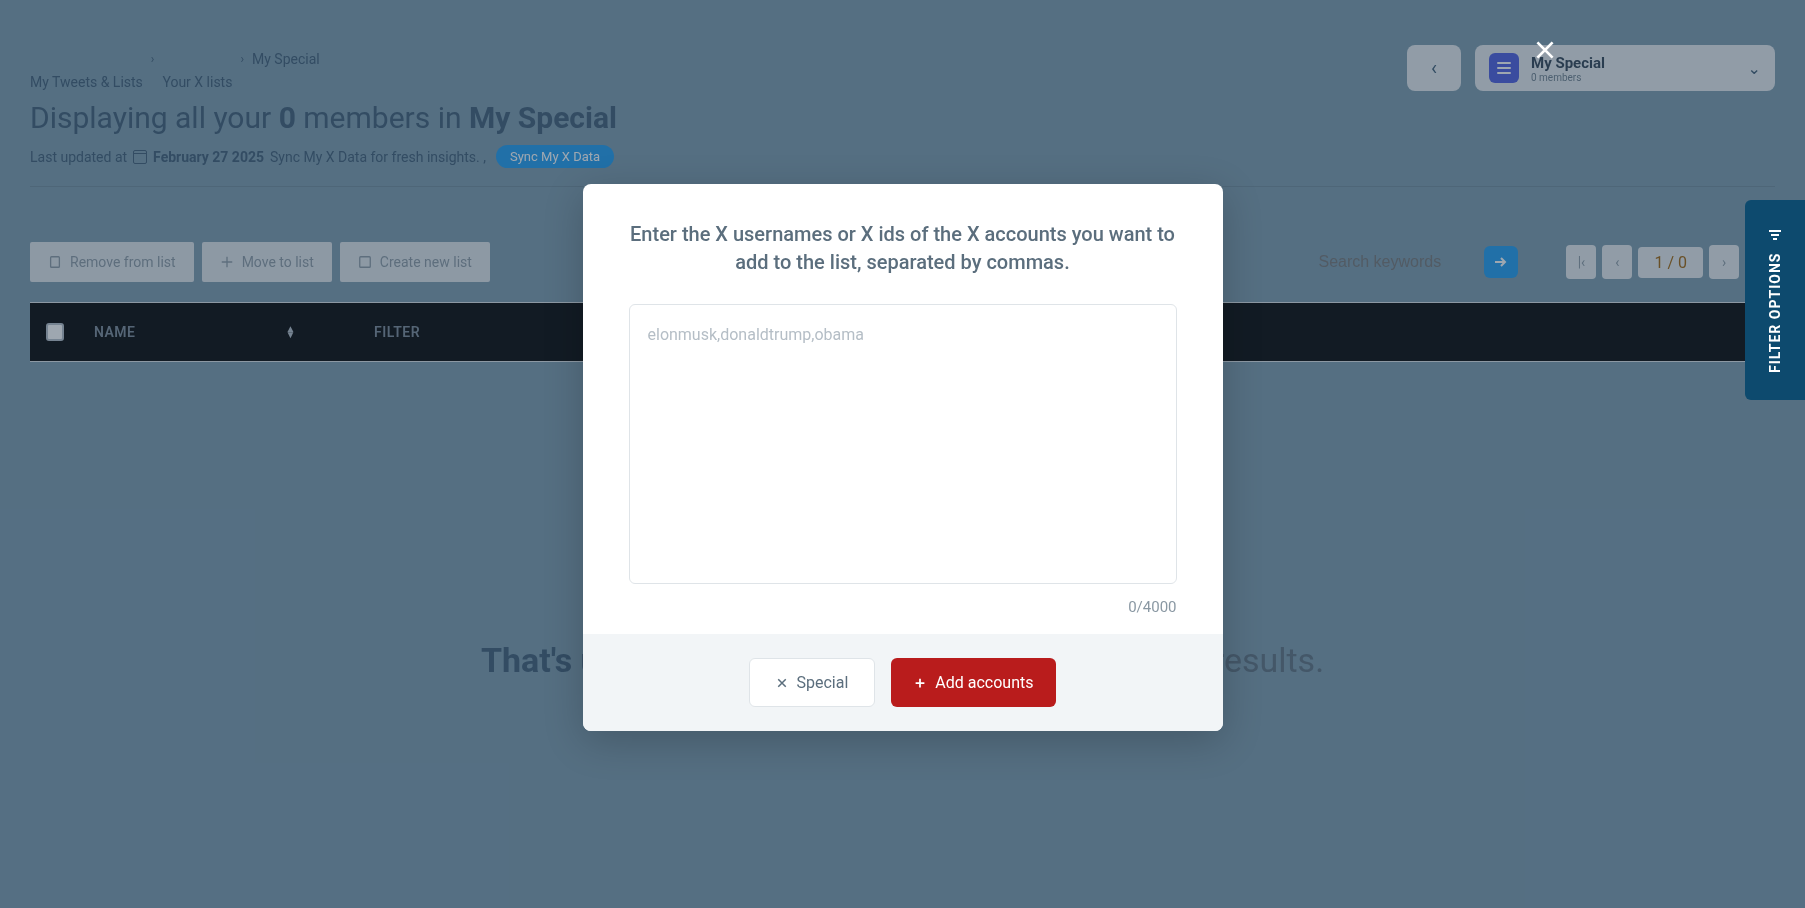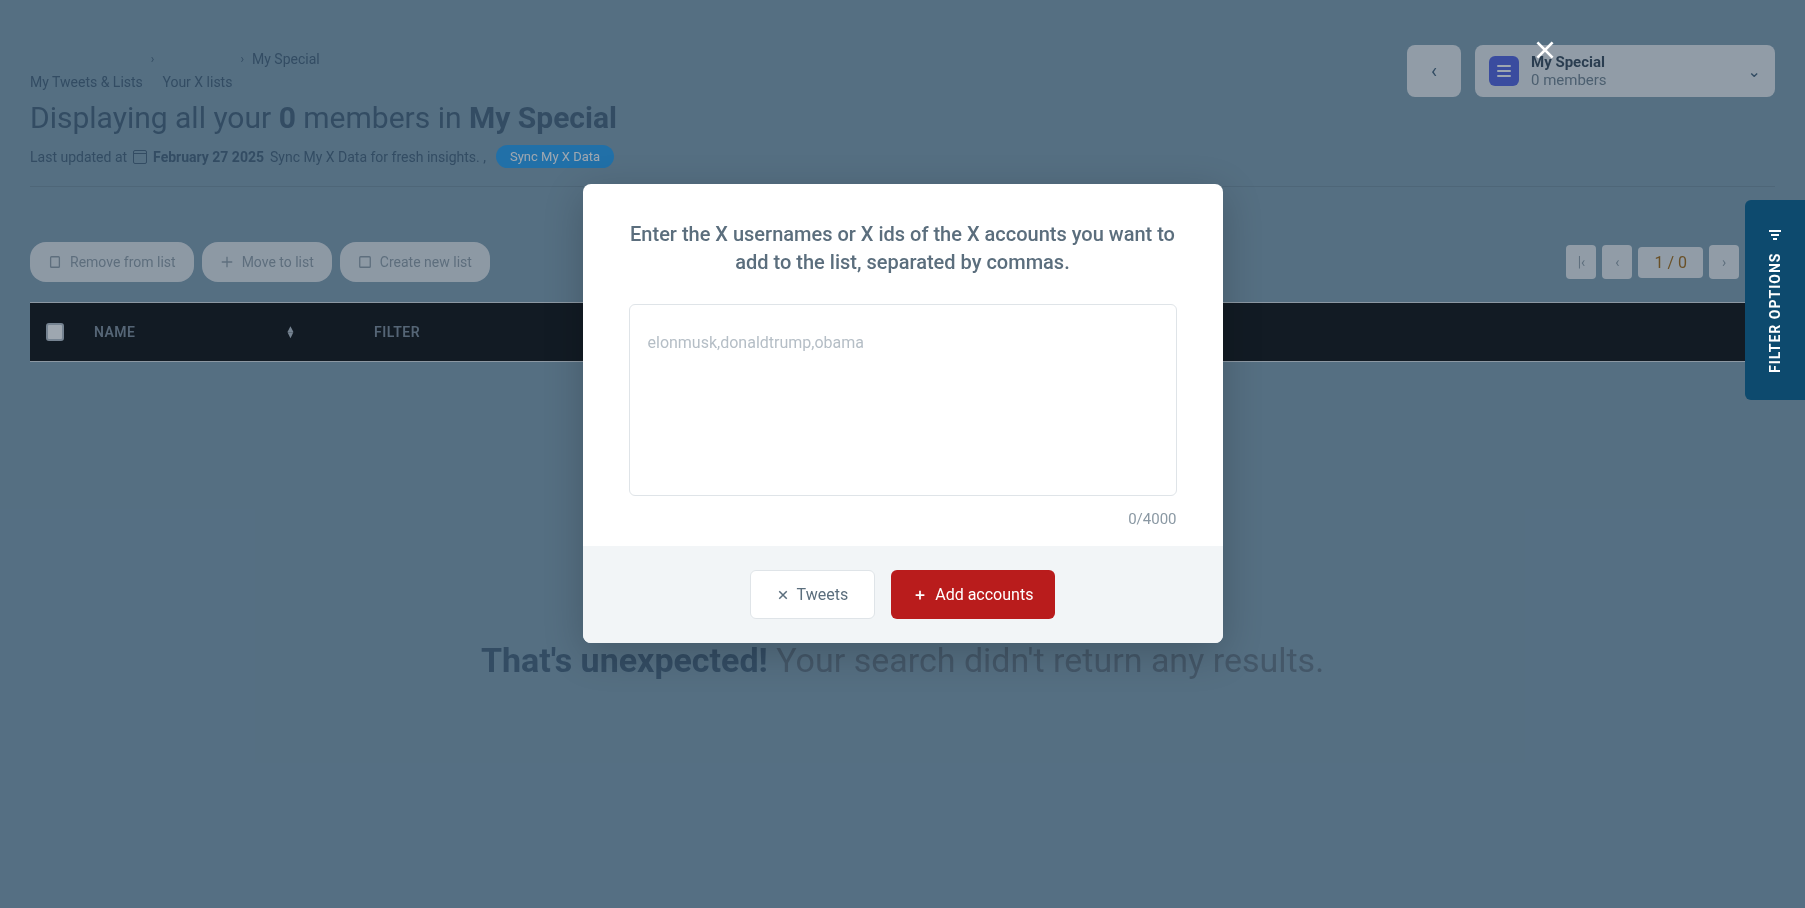--- a/index.html
+++ b/index.html
@@ -94,21 +94,21 @@
   }
   .list-icon {
     width: 30px; height:30px;
     background:#4a5ae0;
     border-radius:6px;
     display:flex; flex-direction:column; justify-content:center; align-items:center; gap:3px;
   }
   .list-icon span { width:14px; height:2px; background:#fff; border-radius:1px;}
   .list-meta { flex:1; }
   .list-name { font-weight:700; color:#2d3e50; font-size:15px;}
-  .list-sub { color:#6b7c8a; font-size:15px;}
+  .list-sub { color:#6b7c8a; font-size:10px;}
   .list-chev { color:#3c5a73; font-size:16px;}
   .close-x-outer {
     position:absolute;
     top:35px;
     left: 1530px;
     width:30px;height:30px;
     display:flex;align-items:center;justify-content:center;
     color:#fff;
     font-size:28px;
     z-index:60;
@@ -116,21 +116,21 @@
 
   .toolbar {
     margin-top: 55px;
     display:flex;
     align-items:center;
     gap: 8px;
   }
   .tool-btn {
     background:#e1e6ea;
     color:#8a98a3;
-    border-radius:16px;
+    border-radius:2px;
     padding: 12px 18px;
     font-size:14px;
     display:flex; align-items:center; gap:8px;
   }
   .tool-icon { width:14px;height:14px; display:inline-block; }
   .spacer { flex:1; }
   .search-box {
     display:flex; align-items:center; gap:10px;
   }
   .search-input {
@@ -240,24 +240,24 @@
   .modal-title {
     text-align:center;
     color:#5b6e7d;
     font-size:20px;
     line-height:1.4;
     margin-bottom:28px;
     font-weight:500;
   }
   .modal textarea {
     width:100%;
-    height:192px;
+    height:280px;
     border:1px solid #dfe4e8;
     border-radius:6px;
-    padding:28px 18px;
+    padding:20px 18px;
     font-size:16px;
     font-family:inherit;
     color:#3c5a73;
     outline:none;
     resize:none;
   }
   .modal textarea::placeholder { color:#b5bec6; }
   .char-count {
     text-align:right;
     color:#8a98a3;
@@ -353,20 +353,28 @@
     </div>
     <div class="tool-btn">
       <span class="tool-icon">
         <svg viewBox="0 0 16 16" width="14" height="14" stroke="#8a98a3" stroke-width="1.5" fill="none">
             <rect x="2" y="2" width="12" height="12" rx="1"></rect>
           </svg>
       </span>
       <span>Create new list</span>
     </div>
     <div class="spacer"></div>
+    <div class="search-box">
+      <input class="search-input" placeholder="Search keywords" style="">
+      <div class="search-go">
+        <svg viewBox="0 0 16 16" width="16" height="16" stroke="#fff" stroke-width="2" fill="none">
+            <path d="M2 8h10M8 4l4 4-4 4"></path>
+          </svg>
+      </div>
+    </div>
     <div class="pager">
       <div class="pager-btn">|‹</div>
       <div class="pager-btn">‹</div>
       <div class="pager-num">1 / 0</div>
       <div class="pager-btn">›</div>
       <div class="pager-btn">›|</div>
     </div>
   </div>
 
   <div class="table-header">
@@ -403,21 +411,21 @@
   <div class="modal-body">
     <div class="modal-title">Enter the X usernames or X ids of the X accounts you want to add to the list, separated by commas.</div>
     <textarea placeholder="elonmusk,donaldtrump,obama" style=""></textarea>
     <div class="char-count">0/4000</div>
   </div>
   <div class="modal-footer">
     <div class="btn-cancel">
       <svg viewBox="0 0 16 16" width="12" height="12" stroke="#5b6e7d" stroke-width="2" fill="none">
           <path d="M3 3l10 10M13 3L3 13"></path>
         </svg>
-      <span>Tweets</span>
+      <span>Special</span>
     </div>
     <div class="btn-add">
       <svg viewBox="0 0 16 16" width="14" height="14" stroke="#fff" stroke-width="2" fill="none">
           <path d="M8 3v10M3 8h10"></path>
         </svg>
       <span>Add accounts</span>
     </div>
   </div>
 </div>
 

